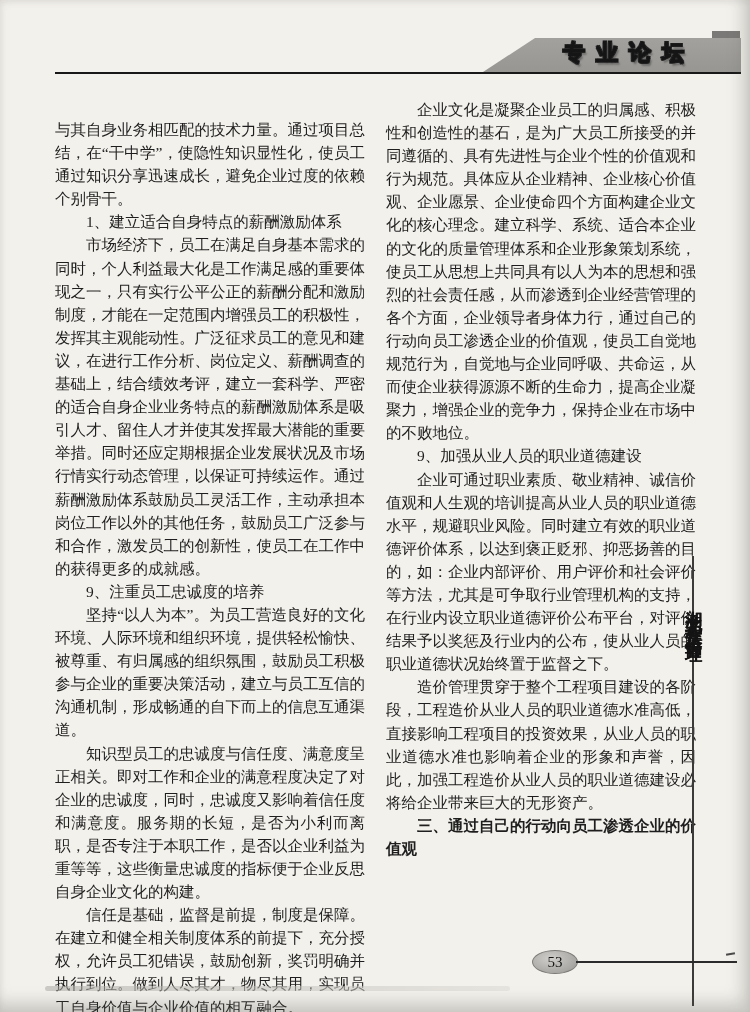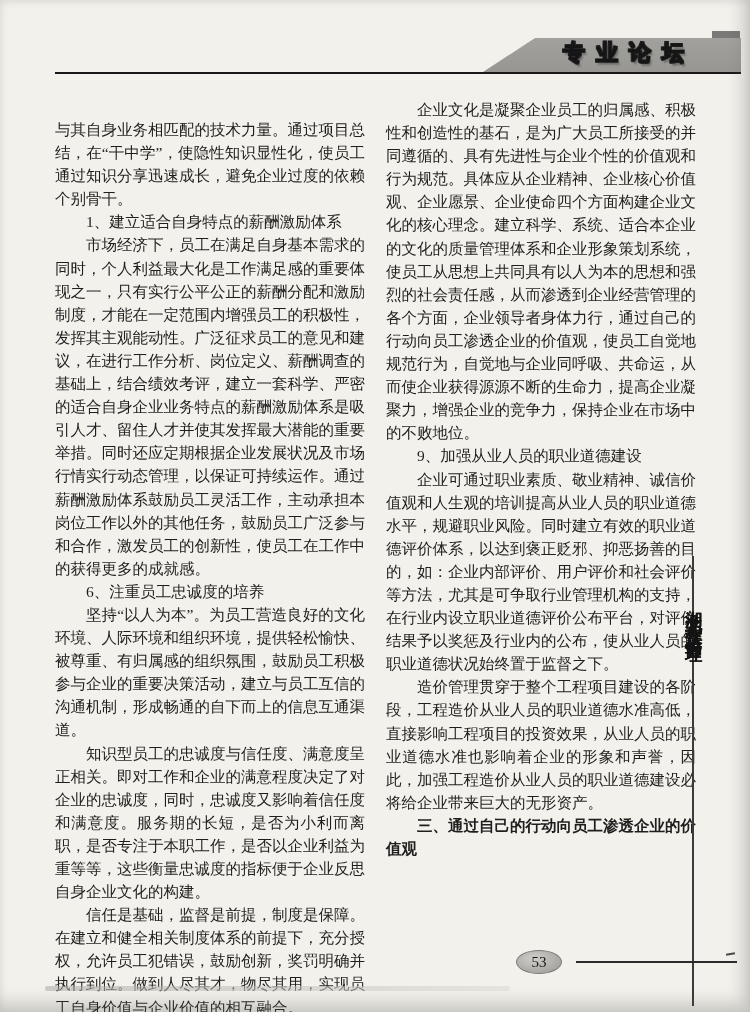--- a/index.html
+++ b/index.html
@@ -44,21 +44,21 @@
   .v-line{position:absolute;left:692px;top:556px;width:2px;height:450px;background:#3c3b39;}
   .v-text{
     position:absolute;left:682px;top:597px;
     writing-mode:vertical-rl;text-orientation:upright;
     font-size:17px;letter-spacing:5px;font-weight:bold;color:#141414;
     text-shadow:.4px .4px 0 #141414;
     white-space:nowrap;
   }
   
   .page-num{
-    position:absolute;left:516px;top:950px;width:46px;height:24px;border-radius:50%;
+    position:absolute;left:532px;top:950px;width:46px;height:24px;border-radius:50%;
     background:radial-gradient(ellipse at 40% 35%,#cfcecb,#a8a7a3 70%,#908f8b);
     border:1px solid #7c7b77;box-sizing:border-box;
     display:flex;align-items:center;justify-content:center;
     font-size:15px;color:#141414;
   }
   .footer-line{position:absolute;left:576px;top:961px;width:161px;height:2px;background:#2b2b2b;}
   .footer-dash{position:absolute;left:726px;top:953px;width:9px;height:2px;background:#4a4a4a;transform:rotate(-10deg);}
 </style>
 </head>
 <body>
@@ -69,21 +69,21 @@
   <div class="corner-tab"></div>
   <div class="banner">
     <span class="banner-label">专业论坛</span>
   </div>
 
   <main class="columns">
     <section class="col" id="col-left">
         <p class="para plain">与其自身业务相匹配的技术力量。通过项目总结，在“干中学”，使隐性知识显性化，使员工通过知识分享迅速成长，避免企业过度的依赖个别骨干。</p>
         <p class="para heading">1、建立适合自身特点的薪酬激励体系</p>
         <p class="para indent">市场经济下，员工在满足自身基本需求的同时，个人利益最大化是工作满足感的重要体现之一，只有实行公平公正的薪酬分配和激励制度，才能在一定范围内增强员工的积极性，发挥其主观能动性。广泛征求员工的意见和建议，在进行工作分析、岗位定义、薪酬调查的基础上，结合绩效考评，建立一套科学、严密的适合自身企业业务特点的薪酬激励体系是吸引人才、留住人才并使其发挥最大潜能的重要举措。同时还应定期根据企业发展状况及市场行情实行动态管理，以保证可持续运作。通过薪酬激励体系鼓励员工灵活工作，主动承担本岗位工作以外的其他任务，鼓励员工广泛参与和合作，激发员工的创新性，使员工在工作中的获得更多的成就感。</p>
-        <p class="para heading">6、注重员工忠诚度的培养</p>
+        <p class="para heading">9、注重员工忠诚度的培养</p>
         <p class="para indent">坚持“以人为本”。为员工营造良好的文化环境、人际环境和组织环境，提供轻松愉快、被尊重、有归属感的组织氛围，鼓励员工积极参与企业的重要决策活动，建立与员工互信的沟通机制，形成畅通的自下而上的信息互通渠道。</p>
         <p class="para indent">知识型员工的忠诚度与信任度、满意度呈正相关。即对工作和企业的满意程度决定了对企业的忠诚度，同时，忠诚度又影响着信任度和满意度。服务期的长短，是否为小利而离职，是否专注于本职工作，是否以企业利益为重等等，这些衡量忠诚度的指标便于企业反思自身企业文化的构建。</p>
         <p class="para indent">信任是基础，监督是前提，制度是保障。在建立和健全相关制度体系的前提下，充分授权，允许员工犯错误，鼓励创新，奖罚明确并执行到位。做到人尽其才，物尽其用，实现员工自身价值与企业价值的相互融合。</p>
         <p class="para heading">5、构建优秀的企业文化，增强企业凝聚力。</p>
       </section>
     <section class="col" id="col-right">
         <p class="para indent">企业文化是凝聚企业员工的归属感、积极性和创造性的基石，是为广大员工所接受的并同遵循的、具有先进性与企业个性的价值观和行为规范。具体应从企业精神、企业核心价值观、企业愿景、企业使命四个方面构建企业文化的核心理念。建立科学、系统、适合本企业的文化的质量管理体系和企业形象策划系统，使员工从思想上共同具有以人为本的思想和强烈的社会责任感，从而渗透到企业经营管理的各个方面，企业领导者身体力行，通过自己的行动向员工渗透企业的价值观，使员工自觉地规范行为，自觉地与企业同呼吸、共命运，从而使企业获得源源不断的生命力，提高企业凝聚力，增强企业的竞争力，保持企业在市场中的不败地位。</p>
         <p class="para heading">9、加强从业人员的职业道德建设</p>
         <p class="para indent">企业可通过职业素质、敬业精神、诚信价值观和人生观的培训提高从业人员的职业道德水平，规避职业风险。同时建立有效的职业道德评价体系，以达到褒正贬邪、抑恶扬善的目的，如：企业内部评价、用户评价和社会评价等方法，尤其是可争取行业管理机构的支持，在行业内设立职业道德评价公布平台，对评价结果予以奖惩及行业内的公布，使从业人员的职业道德状况始终置于监督之下。</p>
         <p class="para indent">造价管理贯穿于整个工程项目建设的各阶段，工程造价从业人员的职业道德水准高低，直接影响工程项目的投资效果，从业人员的职业道德水准也影响着企业的形象和声誉，因此，加强工程造价从业人员的职业道德建设必将给企业带来巨大的无形资产。</p>

